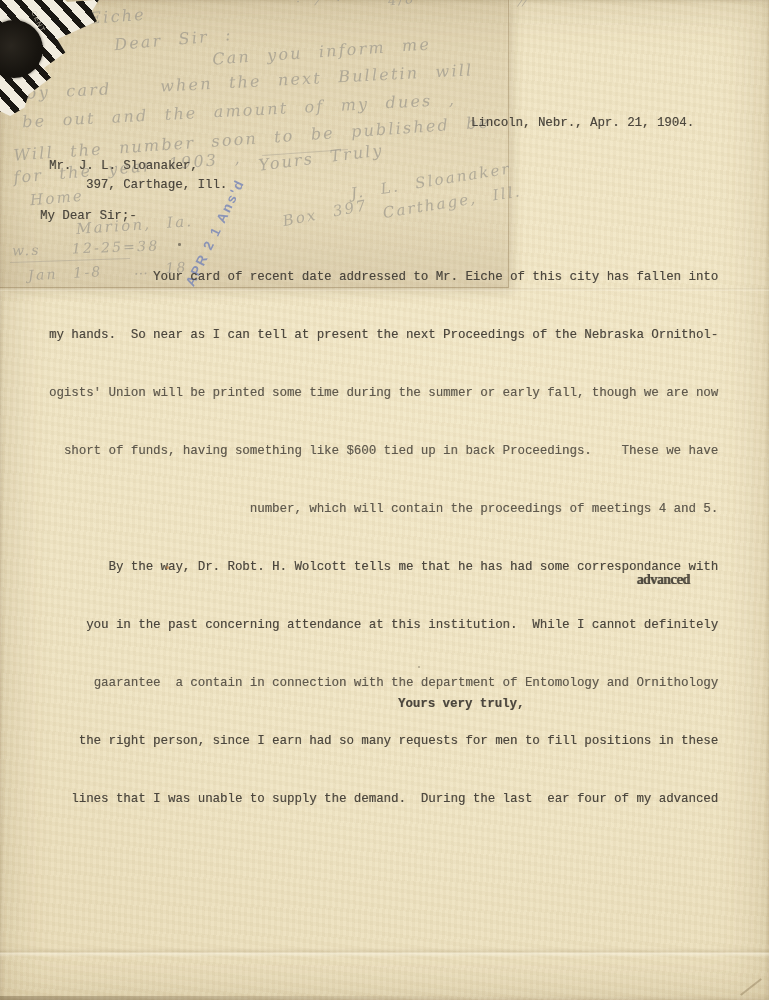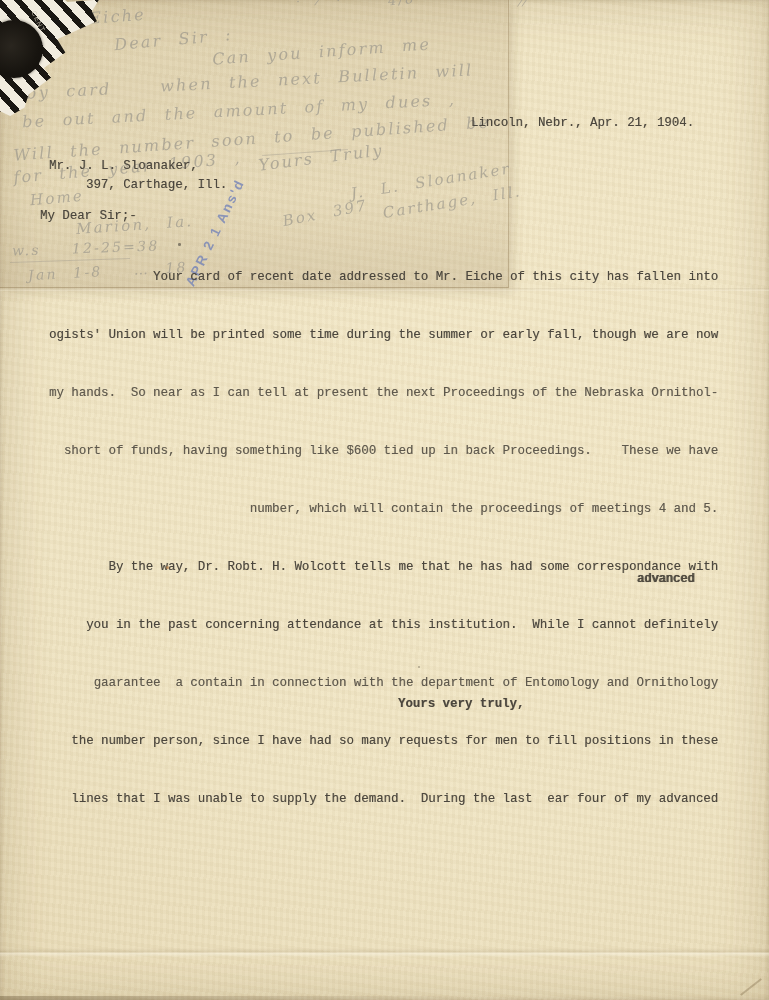--- a/index.html
+++ b/index.html
@@ -29,23 +29,24 @@
   .body-block{left:49px;top:234px;}
   .body-block div{height:30px;line-height:30px;text-align:right;}
   .body-block div:nth-child(3),.body-block div:nth-child(4),
   .body-block div:nth-child(5),.body-block div:nth-child(8){opacity:.88;}
   .dateline{left:471px;top:116px;}
   .recipient1{left:49px;top:159px;}
   .recipient2{left:86px;top:178px;}
   .salutation{left:40px;top:209px;}
   .closing{left:398px;top:697px;font-weight:bold;}
   .overstrike{
-    position:absolute;left:637px;top:572px;font-size:12px;white-space:pre;
+    position:absolute;left:637px;top:572px;font-size:14px;white-space:pre;
     color:#332f28;opacity:.85;
     text-shadow:.8px 0 0 #332f28, -.5px .3px .7px rgba(51,47,40,.8);
+    font-family:Liberation Serif, serif;
   }
   #handwriting-layer{position:absolute;inset:0;pointer-events:none;}
   .hw{
     position:absolute;font-family:"DejaVu Serif",serif;font-style:italic;
     color:#99958a;opacity:.68;letter-spacing:2.2px;word-spacing:9px;white-space:pre;
   }
   .hw-line{position:absolute;border-bottom:1.4px solid rgba(153,149,138,.55);opacity:.7;}
   .received-stamp{
     position:absolute;left:197px;top:272px;height:17px;line-height:17px;
     transform-origin:0 100%;transform:rotate(-64deg);
@@ -118,28 +119,28 @@
 
   <div class="received-stamp">APR 2 1 Ans'd</div>
 
   <div class="typed dateline">Lincoln, Nebr., Apr. 21, 1904.</div>
   <div class="typed recipient1">Mr. J. L. Sloanaker,</div>
   <div class="typed recipient2">397, Carthage, Ill.</div>
   <div class="typed salutation">My Dear Sir;-</div>
 
   <div class="typed body-block">
     <div>             Your card of recent date addressed to Mr. Eiche of this city has fallen into</div>
+    <div>my hands.  So near as I can tell at present the next Proceedings of the Nebraska Ornithol-</div>
     <div>ogists' Union will be printed some time during the summer or early fall, though we are now</div>
-    <div>my hands.  So near as I can tell at present the next Proceedings of the Nebraska Ornithol-</div>
     <div>short of funds, having something like $600 tied up in back Proceedings.    These we have</div>
     <div>number, which will contain the proceedings of meetings 4 and 5.</div>
     <div>     By the way, Dr. Robt. H. Wolcott tells me that he has had some correspondance with</div>
     <div>you in the past concerning attendance at this institution.  While I cannot definitely</div>
     <div>gaarantee  a contain in connection with the department of Entomology and Ornithology</div>
-    <div>the number person, since I have had so many requests for men to fill positions in these</div>
+    <div>the right person, since I earn had so many requests for men to fill positions in these</div>
     <div>lines that I was unable to supply the demand.  During the last  ear four of my advanced</div>
     
     
   </div>
 
   <div class="overstrike">advanced</div>
 
   <div class="typed closing">Yours very truly,</div>
 
   <div class="crease-h1"></div>

